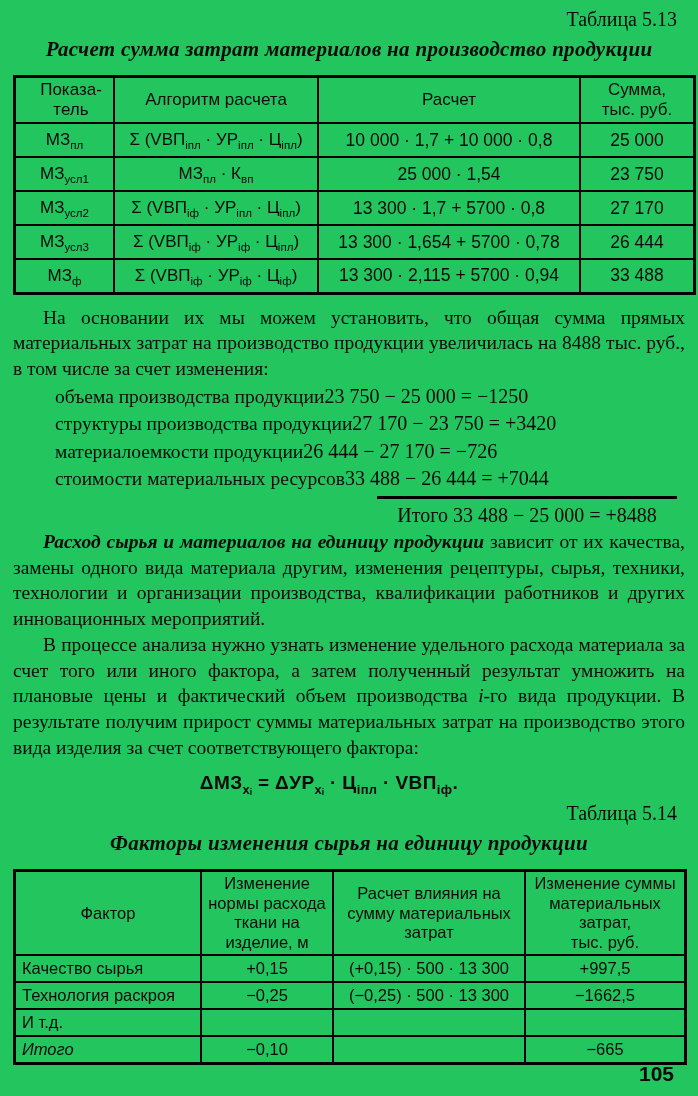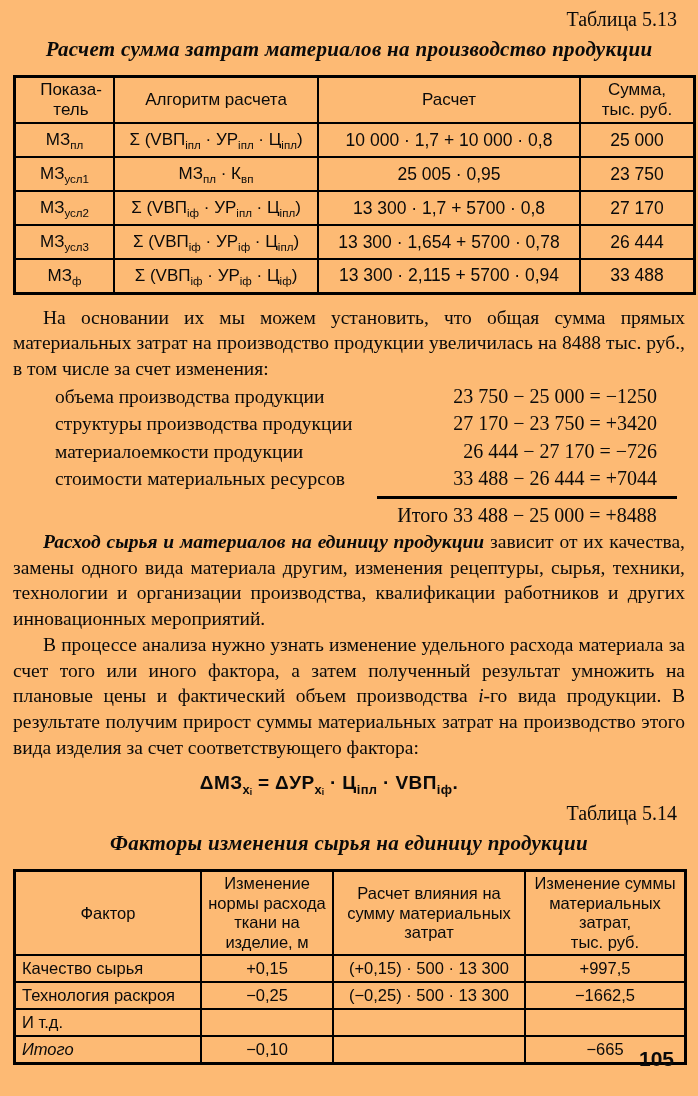--- a/index.html
+++ b/index.html
@@ -1,18 +1,18 @@
 <!DOCTYPE html>
 <html><head>
 <meta charset="utf-8">
 <style>
   html,body { margin:0; padding:0; background:#e9e9e9; }
   .page {
     width:698px; height:1096px; box-sizing:border-box;
-    background:#fdba74; color:#0a0a0a;
+    background:#22c55e; color:#0a0a0a;
     font-family:"Liberation Serif", serif;
     padding:8px 13px 0 13px; position:relative; overflow:hidden;
   }
   .table-label { text-align:right; font-size:20px; padding-right:8px; line-height:1.1; }
   .table-title {
     text-align:center; font-size:21px; font-weight:bold; font-style:italic;
     margin:7px 0 13px 0; letter-spacing:0.3px;
   }
   table {
     border-collapse:collapse; table-layout:fixed;
@@ -41,35 +41,35 @@
   #table2 tbody tr { height:27px; }
   #table2 tbody td:first-child { text-align:left; padding-left:6px; }
 
   .body-para {
     font-size:19.5px; line-height:1.32; text-align:justify;
     text-indent:30px; margin:0; 
   }
   .para2-lead { font-weight:bold; font-style:italic; }
   .factors { margin:1px 0 0 0; }
   .factor-row {
-    display:flex; justify-content:space-between; align-items:baseline;
+    display:flex; justify-content:flex-start; align-items:baseline;
     padding-left:42px; font-size:19.5px; line-height:1.36;
   }
   .factor-calc { padding-right:28px; font-size:20px; white-space:nowrap; }
   .total-wrap {
     width:300px; margin:3px 8px 2px auto;
     border-top:3px solid #000; padding-top:5px;
     text-align:center; font-size:20px;
   }
   .formula {
     text-align:center; font-family:"Liberation Sans", sans-serif;
     font-weight:600; font-size:19px; margin:12px 40px 8px 0; letter-spacing:0.4px;
   }
   .page-number {
-    position:absolute; right:24px; bottom:25px;
+    position:absolute; right:24px; bottom:10px;
     font-family:"Liberation Sans", sans-serif; font-weight:bold; font-size:21px;
   }
 </style>
 </head>
 <body>
 
 <div class="page">
 
   <div class="table-label">Таблица 5.13</div>
   <div class="table-title">Расчет сумма затрат материалов на производство продукции</div>
@@ -86,21 +86,21 @@
       <tbody>
         <tr>
           <td>МЗ<sub>пл</sub></td>
           <td>Σ (VВП<sub>iпл</sub> · УР<sub>iпл</sub> · Ц<sub>iпл</sub>)</td>
           <td>10 000 · 1,7 + 10 000 · 0,8</td>
           <td>25 000</td>
         </tr>
         <tr>
           <td>МЗ<sub>усл1</sub></td>
           <td>МЗ<sub>пл</sub> · К<sub>вп</sub></td>
-          <td>25 005 · 0,95</td>
+          <td>25 000 · 1,54</td>
           <td>23 750</td>
         </tr>
         <tr>
           <td>МЗ<sub>усл2</sub></td>
           <td>Σ (VВП<sub>iф</sub> · УР<sub>iпл</sub> · Ц<sub>iпл</sub>)</td>
           <td>13 300 · 1,7 + 5700 · 0,8</td>
           <td>27 170</td>
         </tr>
         <tr>
           <td>МЗ<sub>усл3</sub></td>

